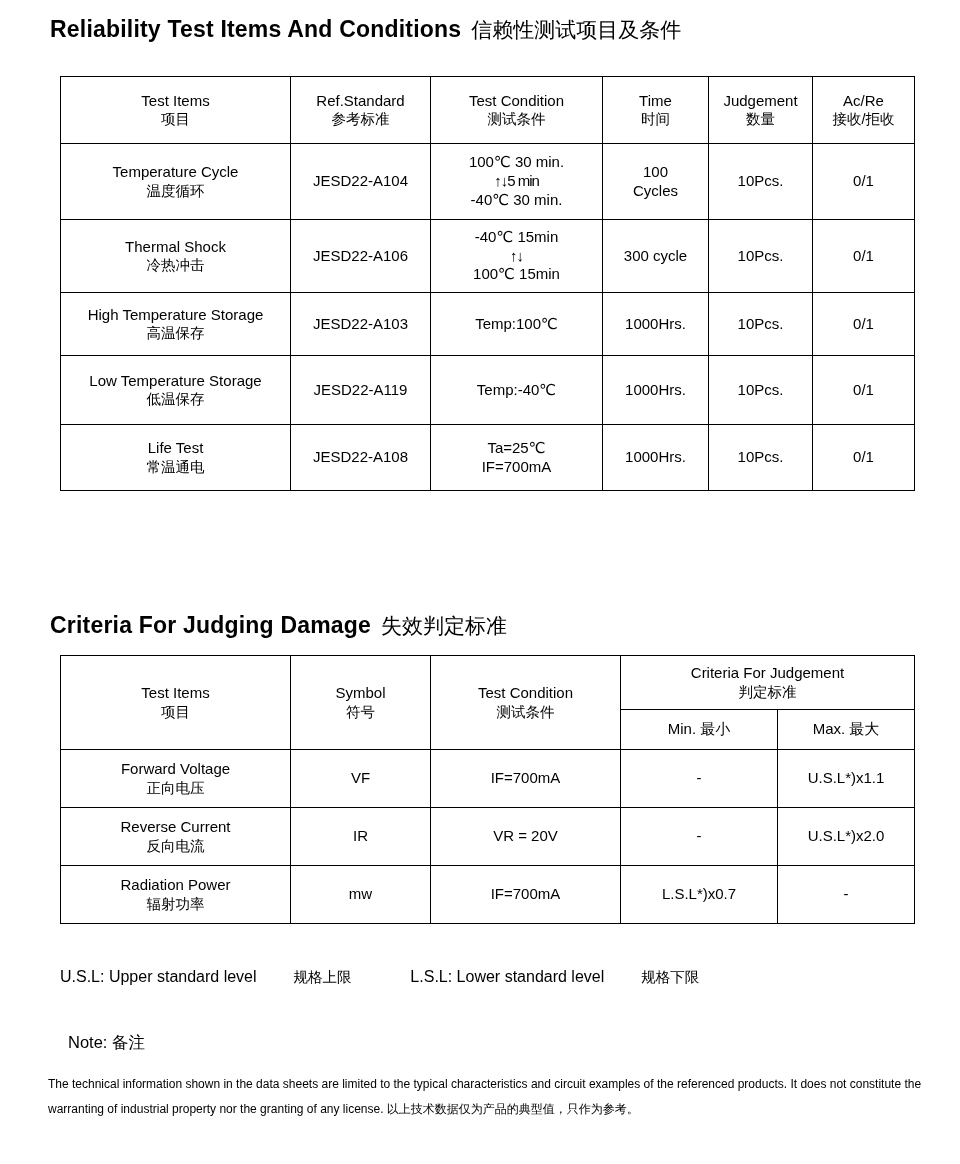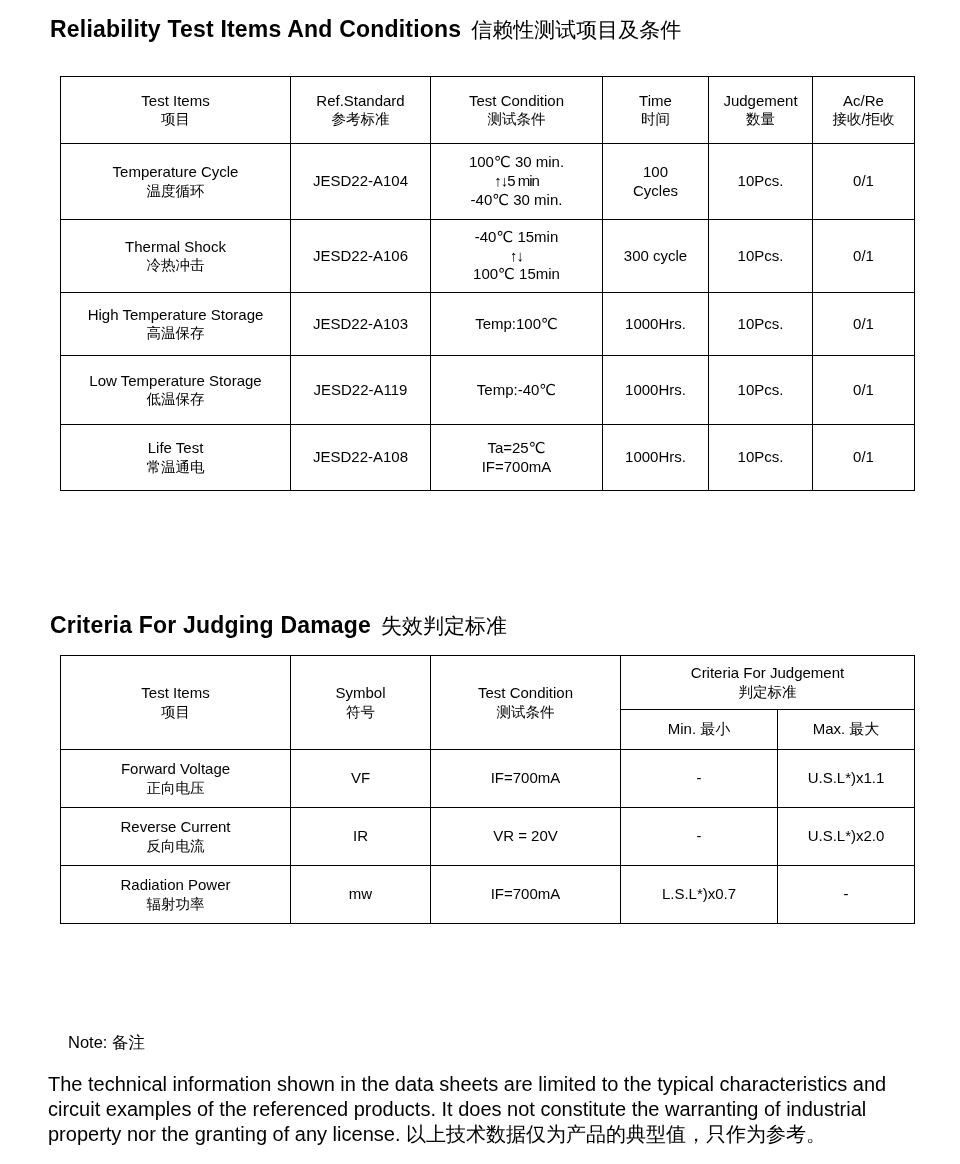--- a/index.html
+++ b/index.html
@@ -113,21 +113,21 @@
     top: 1032px;
     font-size: 16.5px;
     white-space: nowrap;
     margin-left: 20px;
   }
   #note-body {
     position: absolute;
     left: 48px;
     top: 1072px;
     width: 876px;
-    font-size: 20px;
+    font-size: 12px;
     line-height: 25px;
   }
 </style>
 </head>
 <body>
 
 <div class="page">
 
   <div class="section-heading" id="heading-reliability">
     <span class="en">Reliability Test Items And Conditions</span><span class="cn">信赖性测试项目及条件</span>
@@ -323,17 +323,26 @@
           <span class="cn-line">辐射功率</span>
         </td>
         <td>mw</td>
         <td>IF=700mA</td>
         <td>L.S.L*)x0.7</td>
         <td>-</td>
       </tr>
     </tbody>
   </table>
 
+  <div class="footnote-row">
+    <span class="fn-item">U.S.L: Upper standard level</span>
+    <span class="gap1"></span>
+    <span class="fn-item cn-txt">规格上限</span>
+    <span class="gap2"></span>
+    <span class="fn-item">L.S.L: Lower standard level</span>
+    <span class="gap1"></span>
+    <span class="fn-item cn-txt">规格下限</span>
+  </div>
 
   <div id="note-label">Note: 备注</div>
   <div id="note-body">The technical information shown in the data sheets are limited to the typical characteristics and circuit examples of the referenced products. It does not constitute the warranting of industrial property nor the granting of any license. 以上技术数据仅为产品的典型值，只作为参考。</div>
 
 </div>
 
 </body></html>

